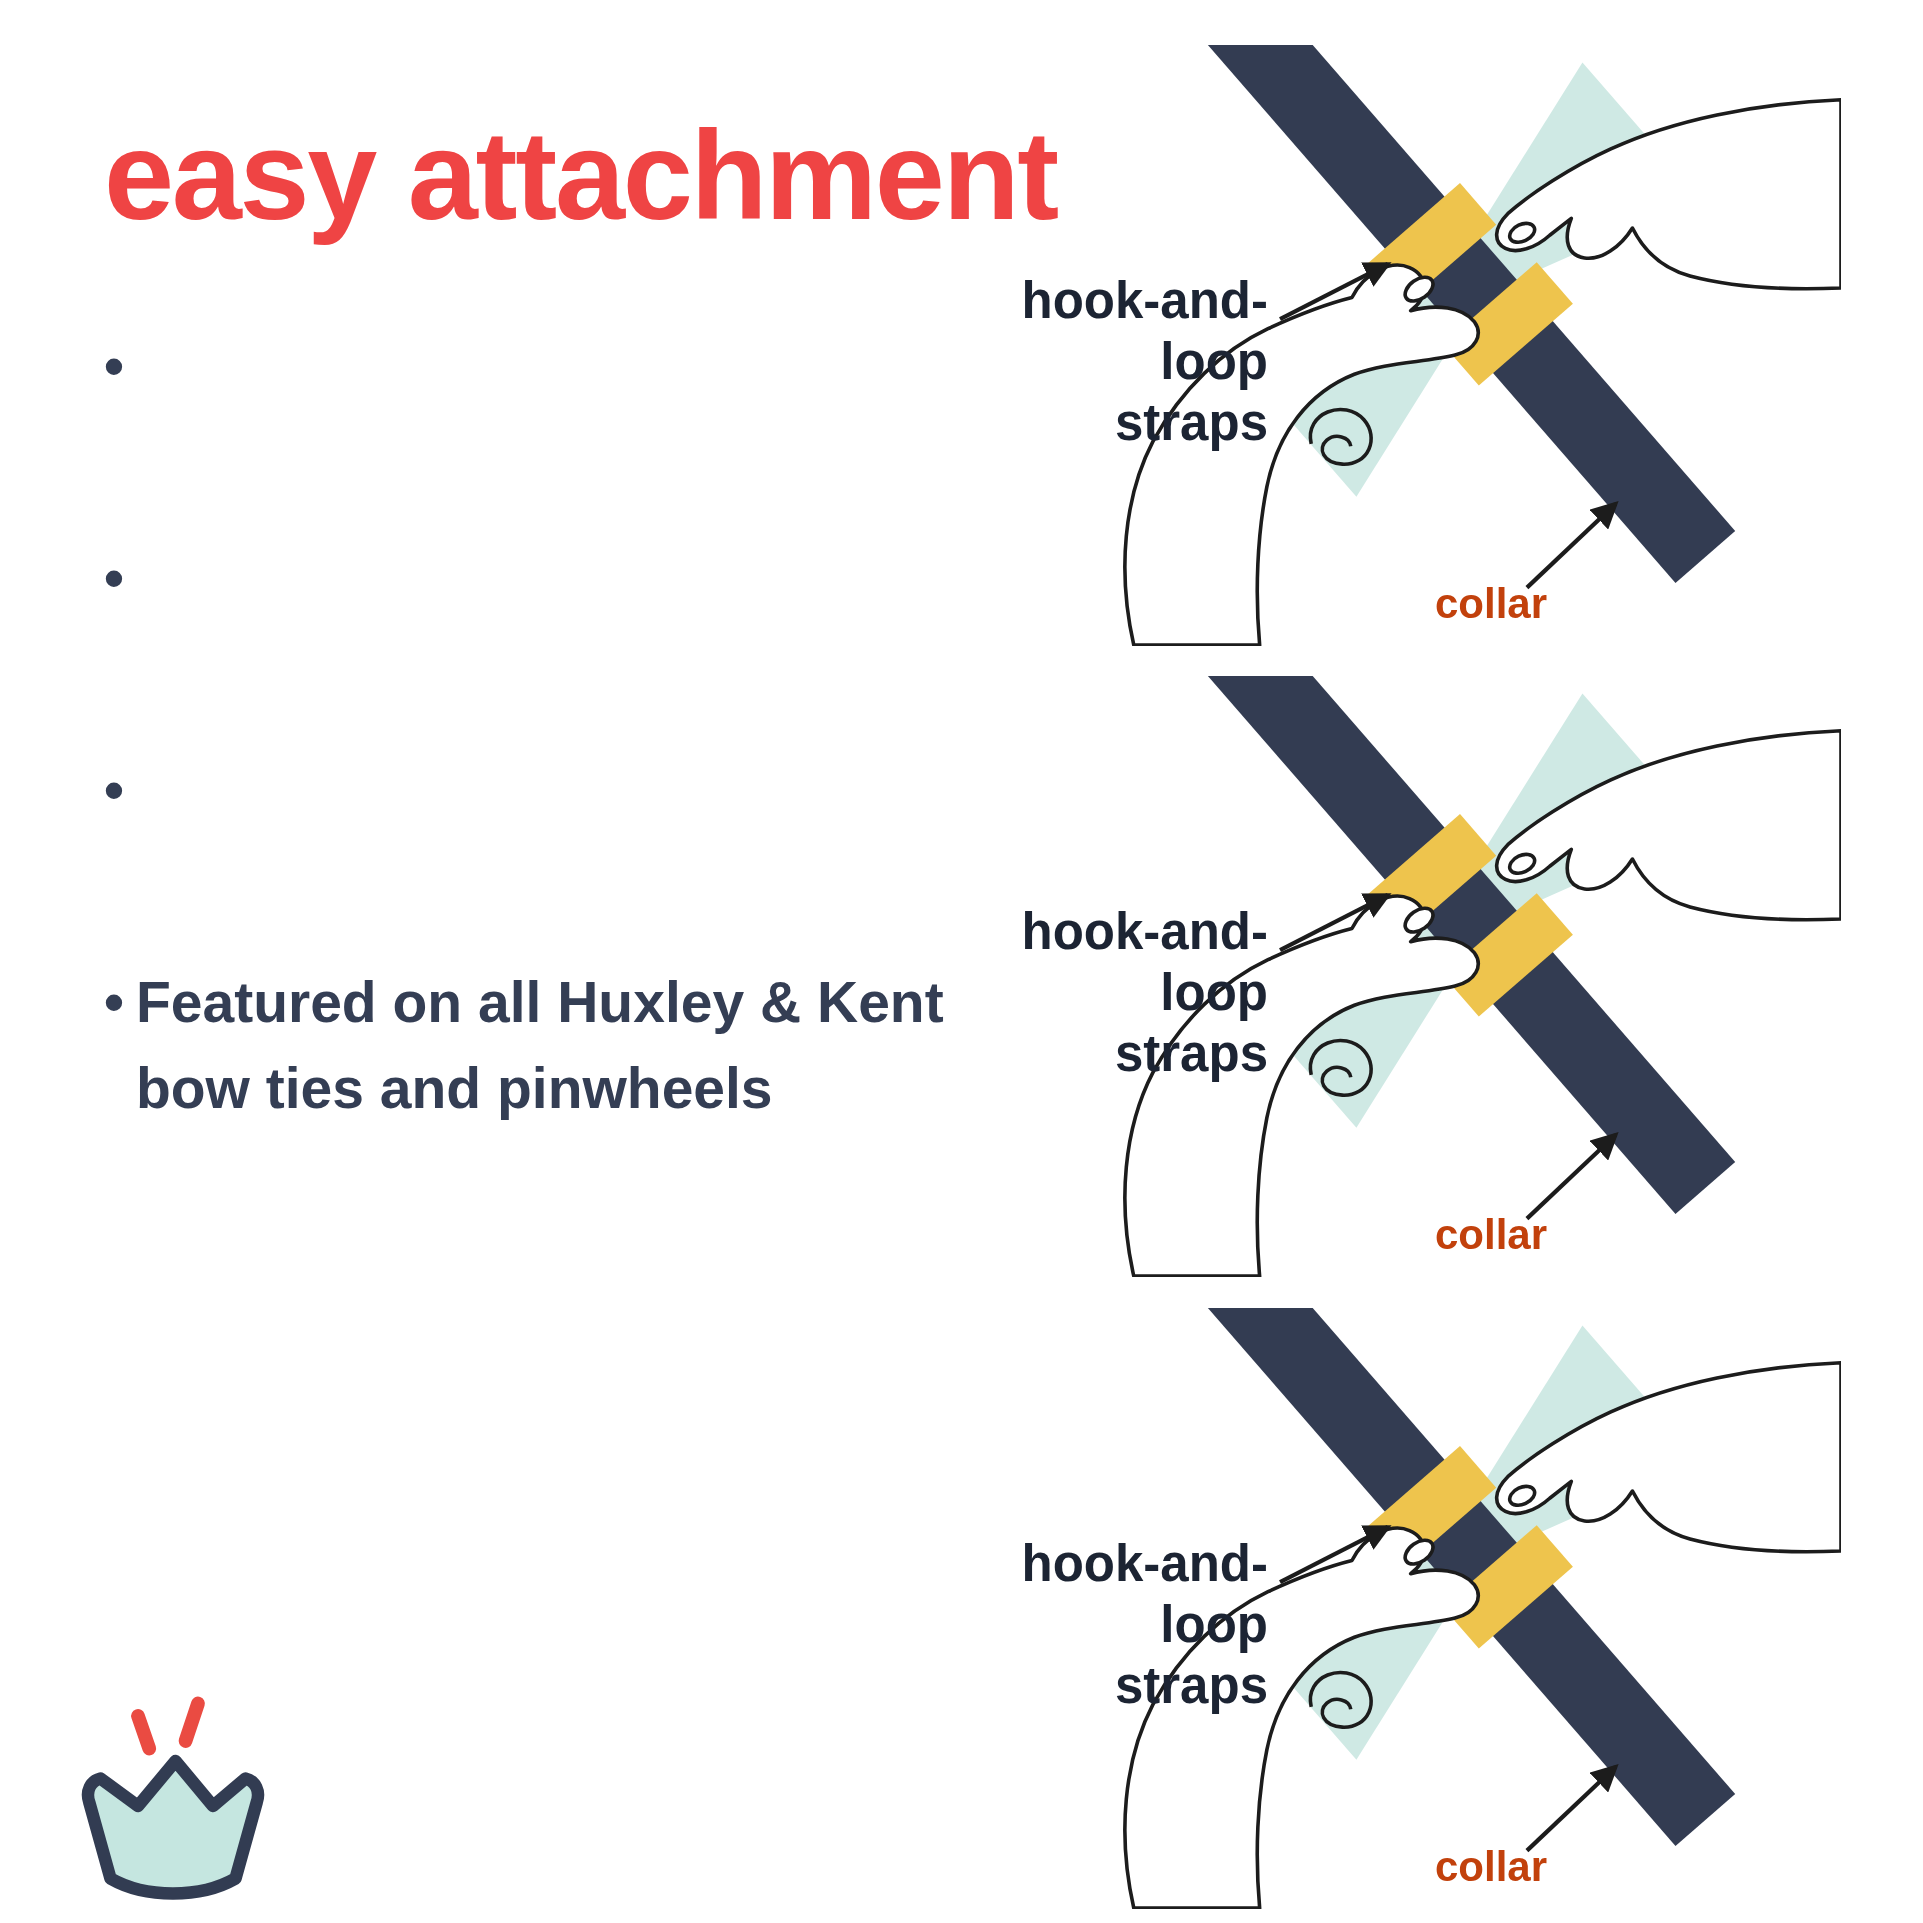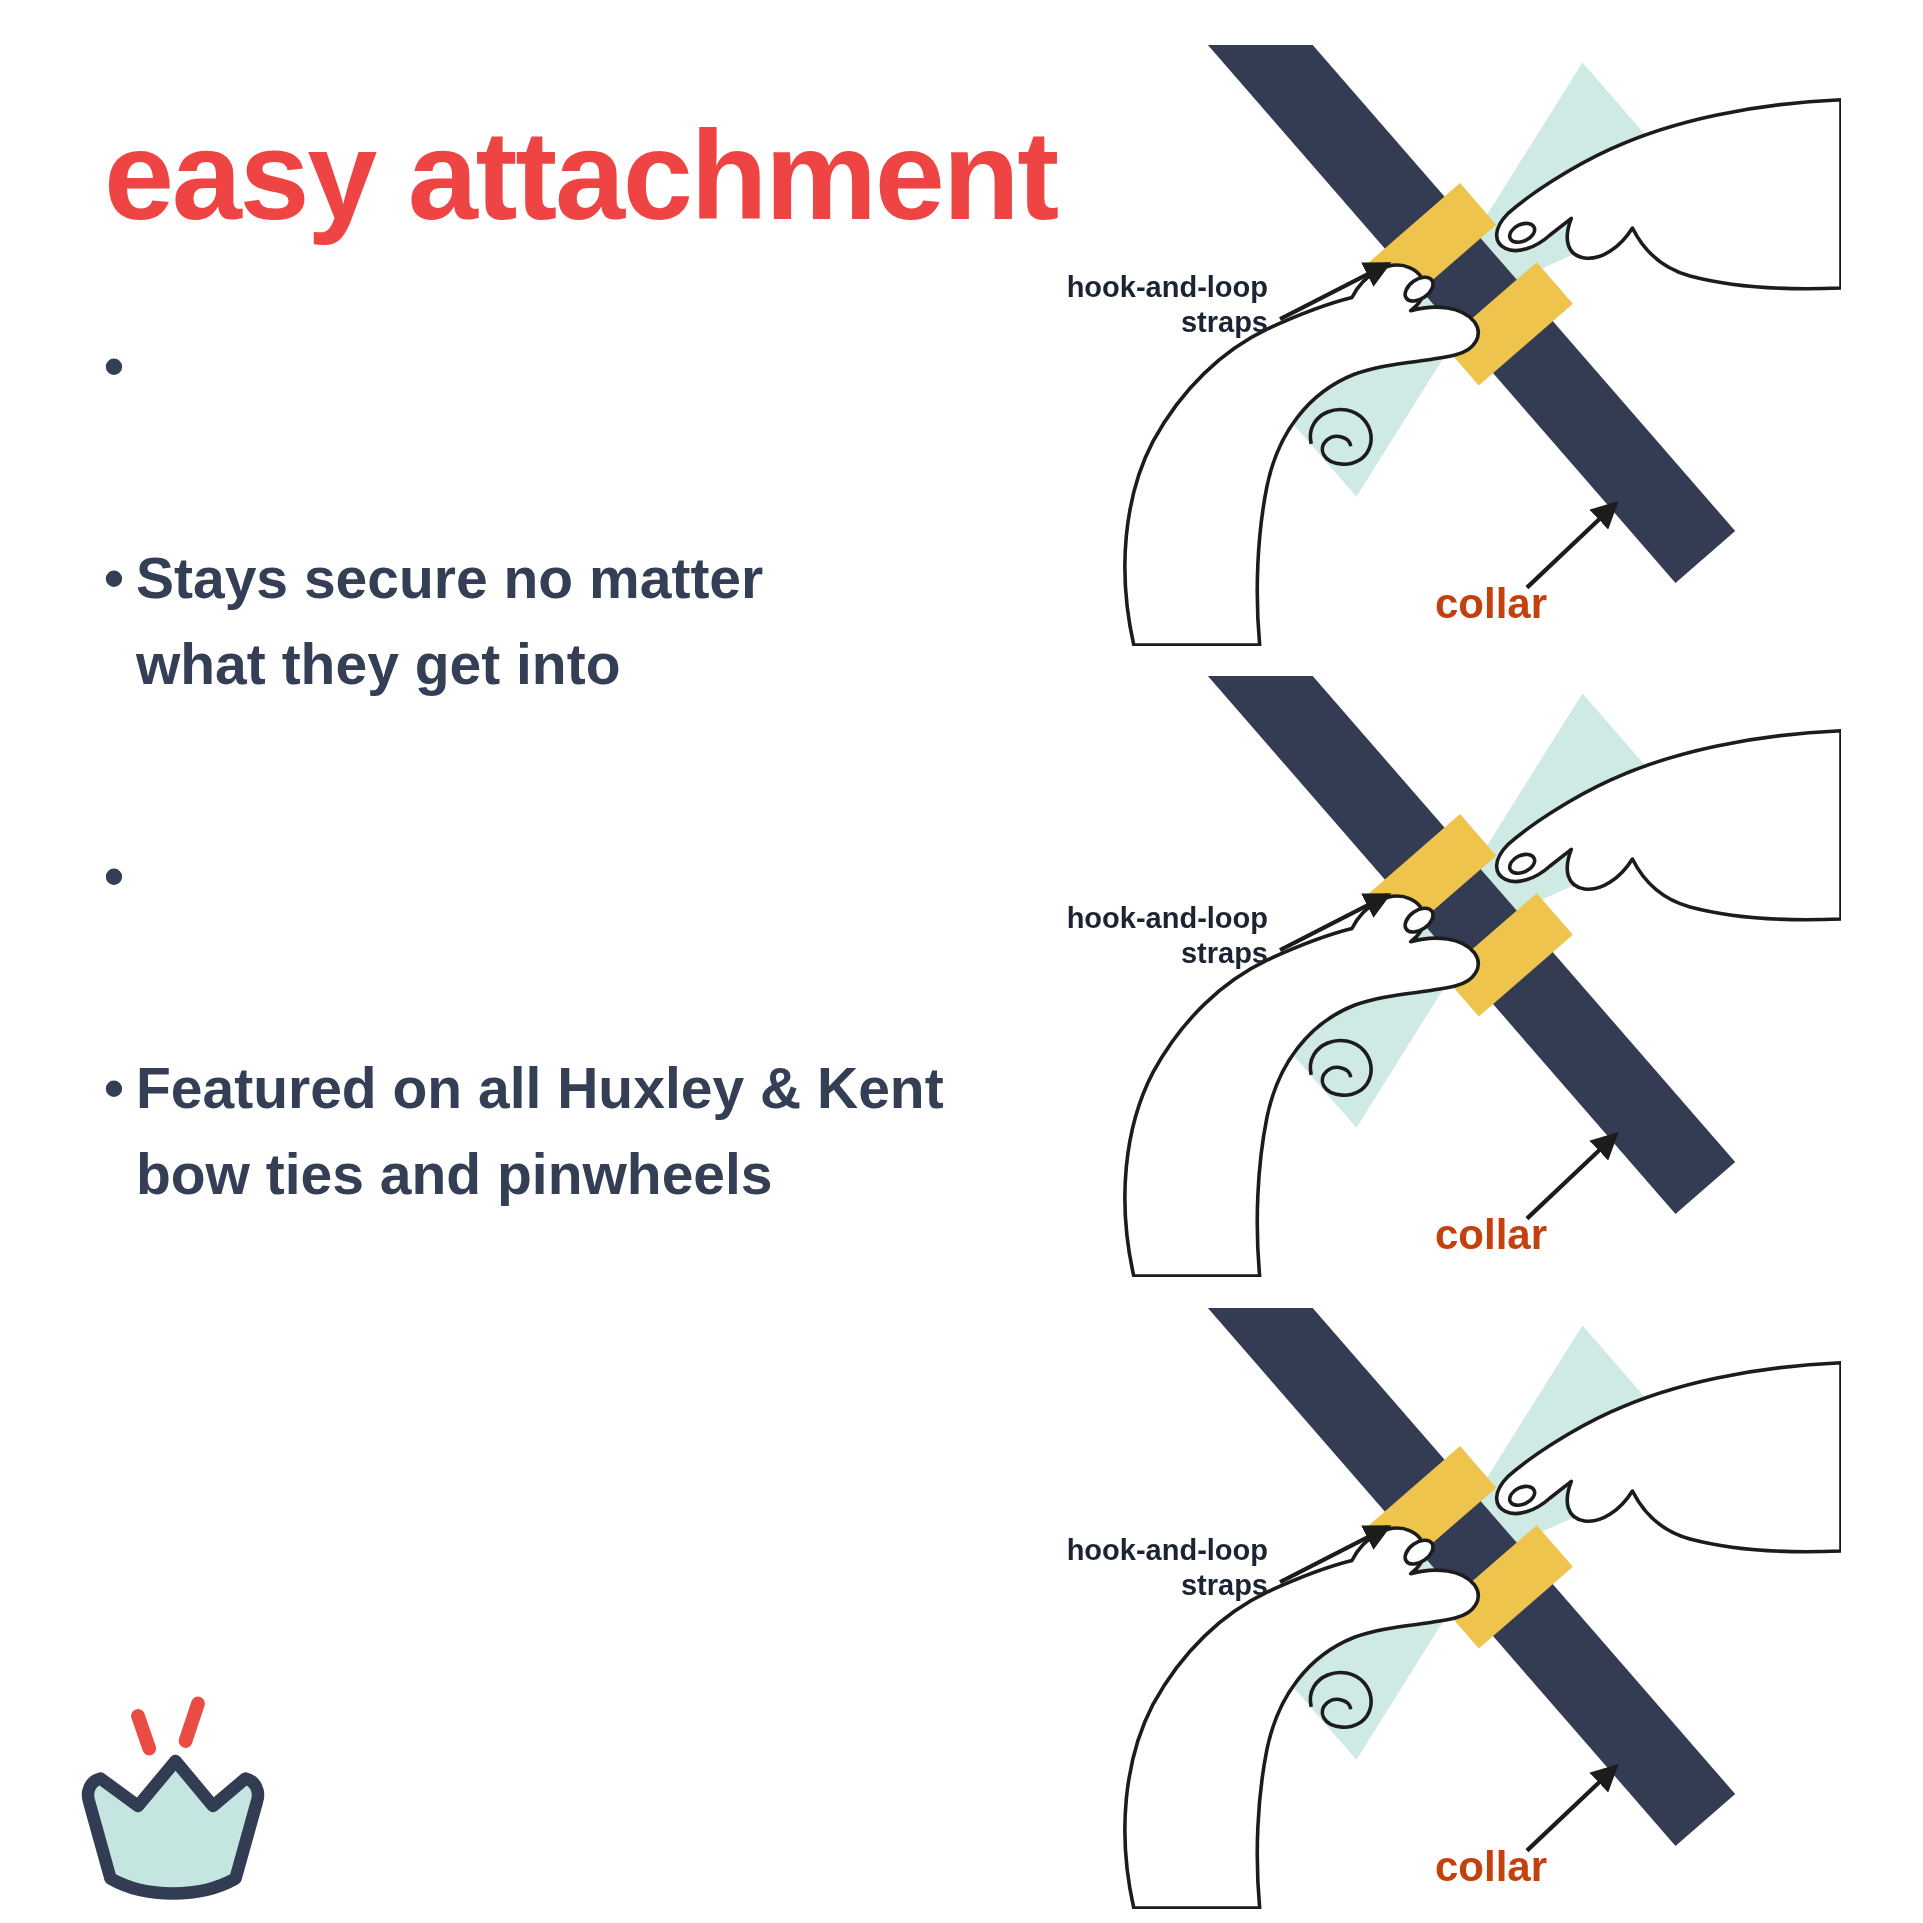--- a/index.html
+++ b/index.html
@@ -24,21 +24,21 @@
   .illus{
     position:absolute;left:954px;width:887px;height:601px;
   }
   .illus svg{position:absolute;left:0;top:0;width:887px;height:601px;overflow:hidden;}
   .illus-1{top:45px;}
   .illus-2{top:676px;}
   .illus-3{top:1308px;}
   .strap-label{
     position:absolute;right:573px;top:225px;width:353px;
     text-align:right;white-space:pre-line;
-    font-size:29px;font-weight:bold;color:#1c2433;line-height:1.2;
+    font-size:51px;font-weight:bold;color:#1c2433;line-height:1.2;
   }
   .collar-label{
     position:absolute;left:481px;top:535px;
     font-size:42px;font-weight:bold;color:#c2410c;
   }
   .logo{
     position:absolute;left:68px;top:1691px;width:210px;height:225px;
   }
   .logo svg{width:100%;height:100%;}
 </style>
@@ -54,22 +54,20 @@
 </svg>
 
 <div class="page-title">easy attachment</div>
 
 <div class="bullets">
   <div class="bullet">
     <span class="bullet-glyph">•</span>
   </div>
   <div class="bullet">
     <span class="bullet-glyph">•</span>
-    <span class="bullet-text">Stays secure no matter
-what they get into</span>
   </div>
   <div class="bullet">
     <span class="bullet-glyph">•</span>
   </div>
   <div class="bullet">
     <span class="bullet-glyph">•</span>
     <span class="bullet-text">Featured on all Huxley &amp; Kent
 bow ties and pinwheels</span>
   </div>
 </div>

